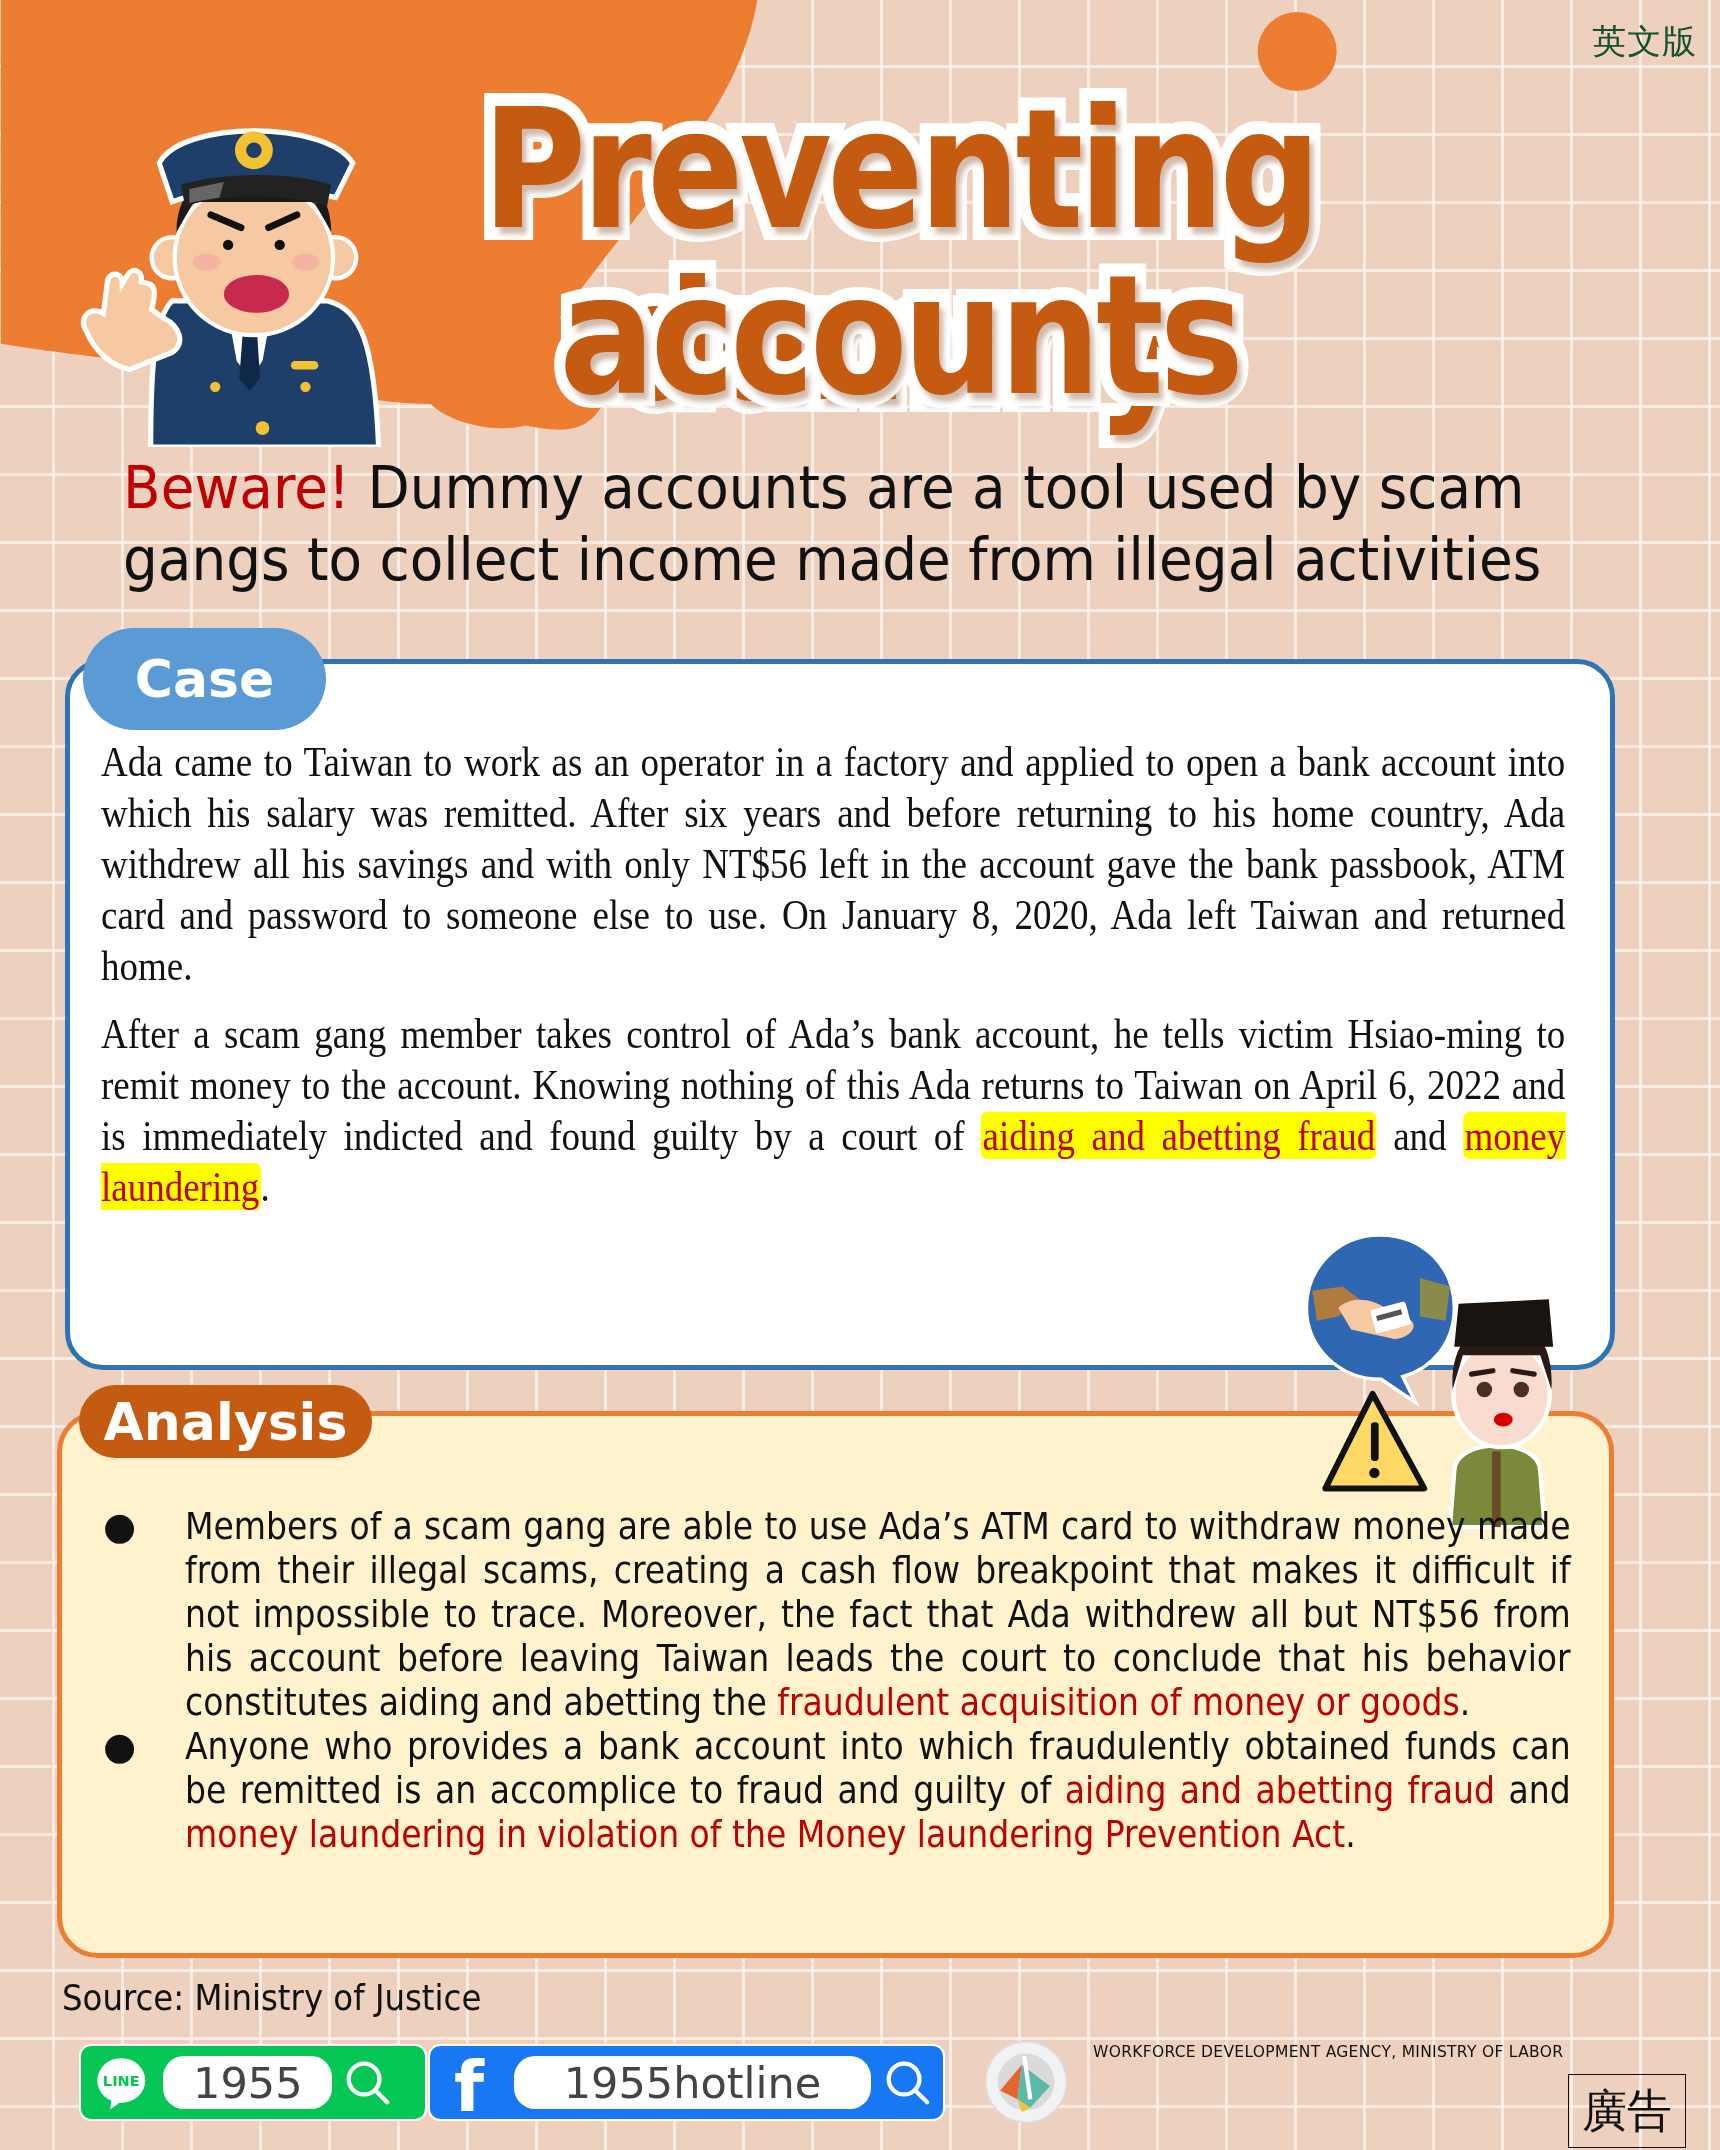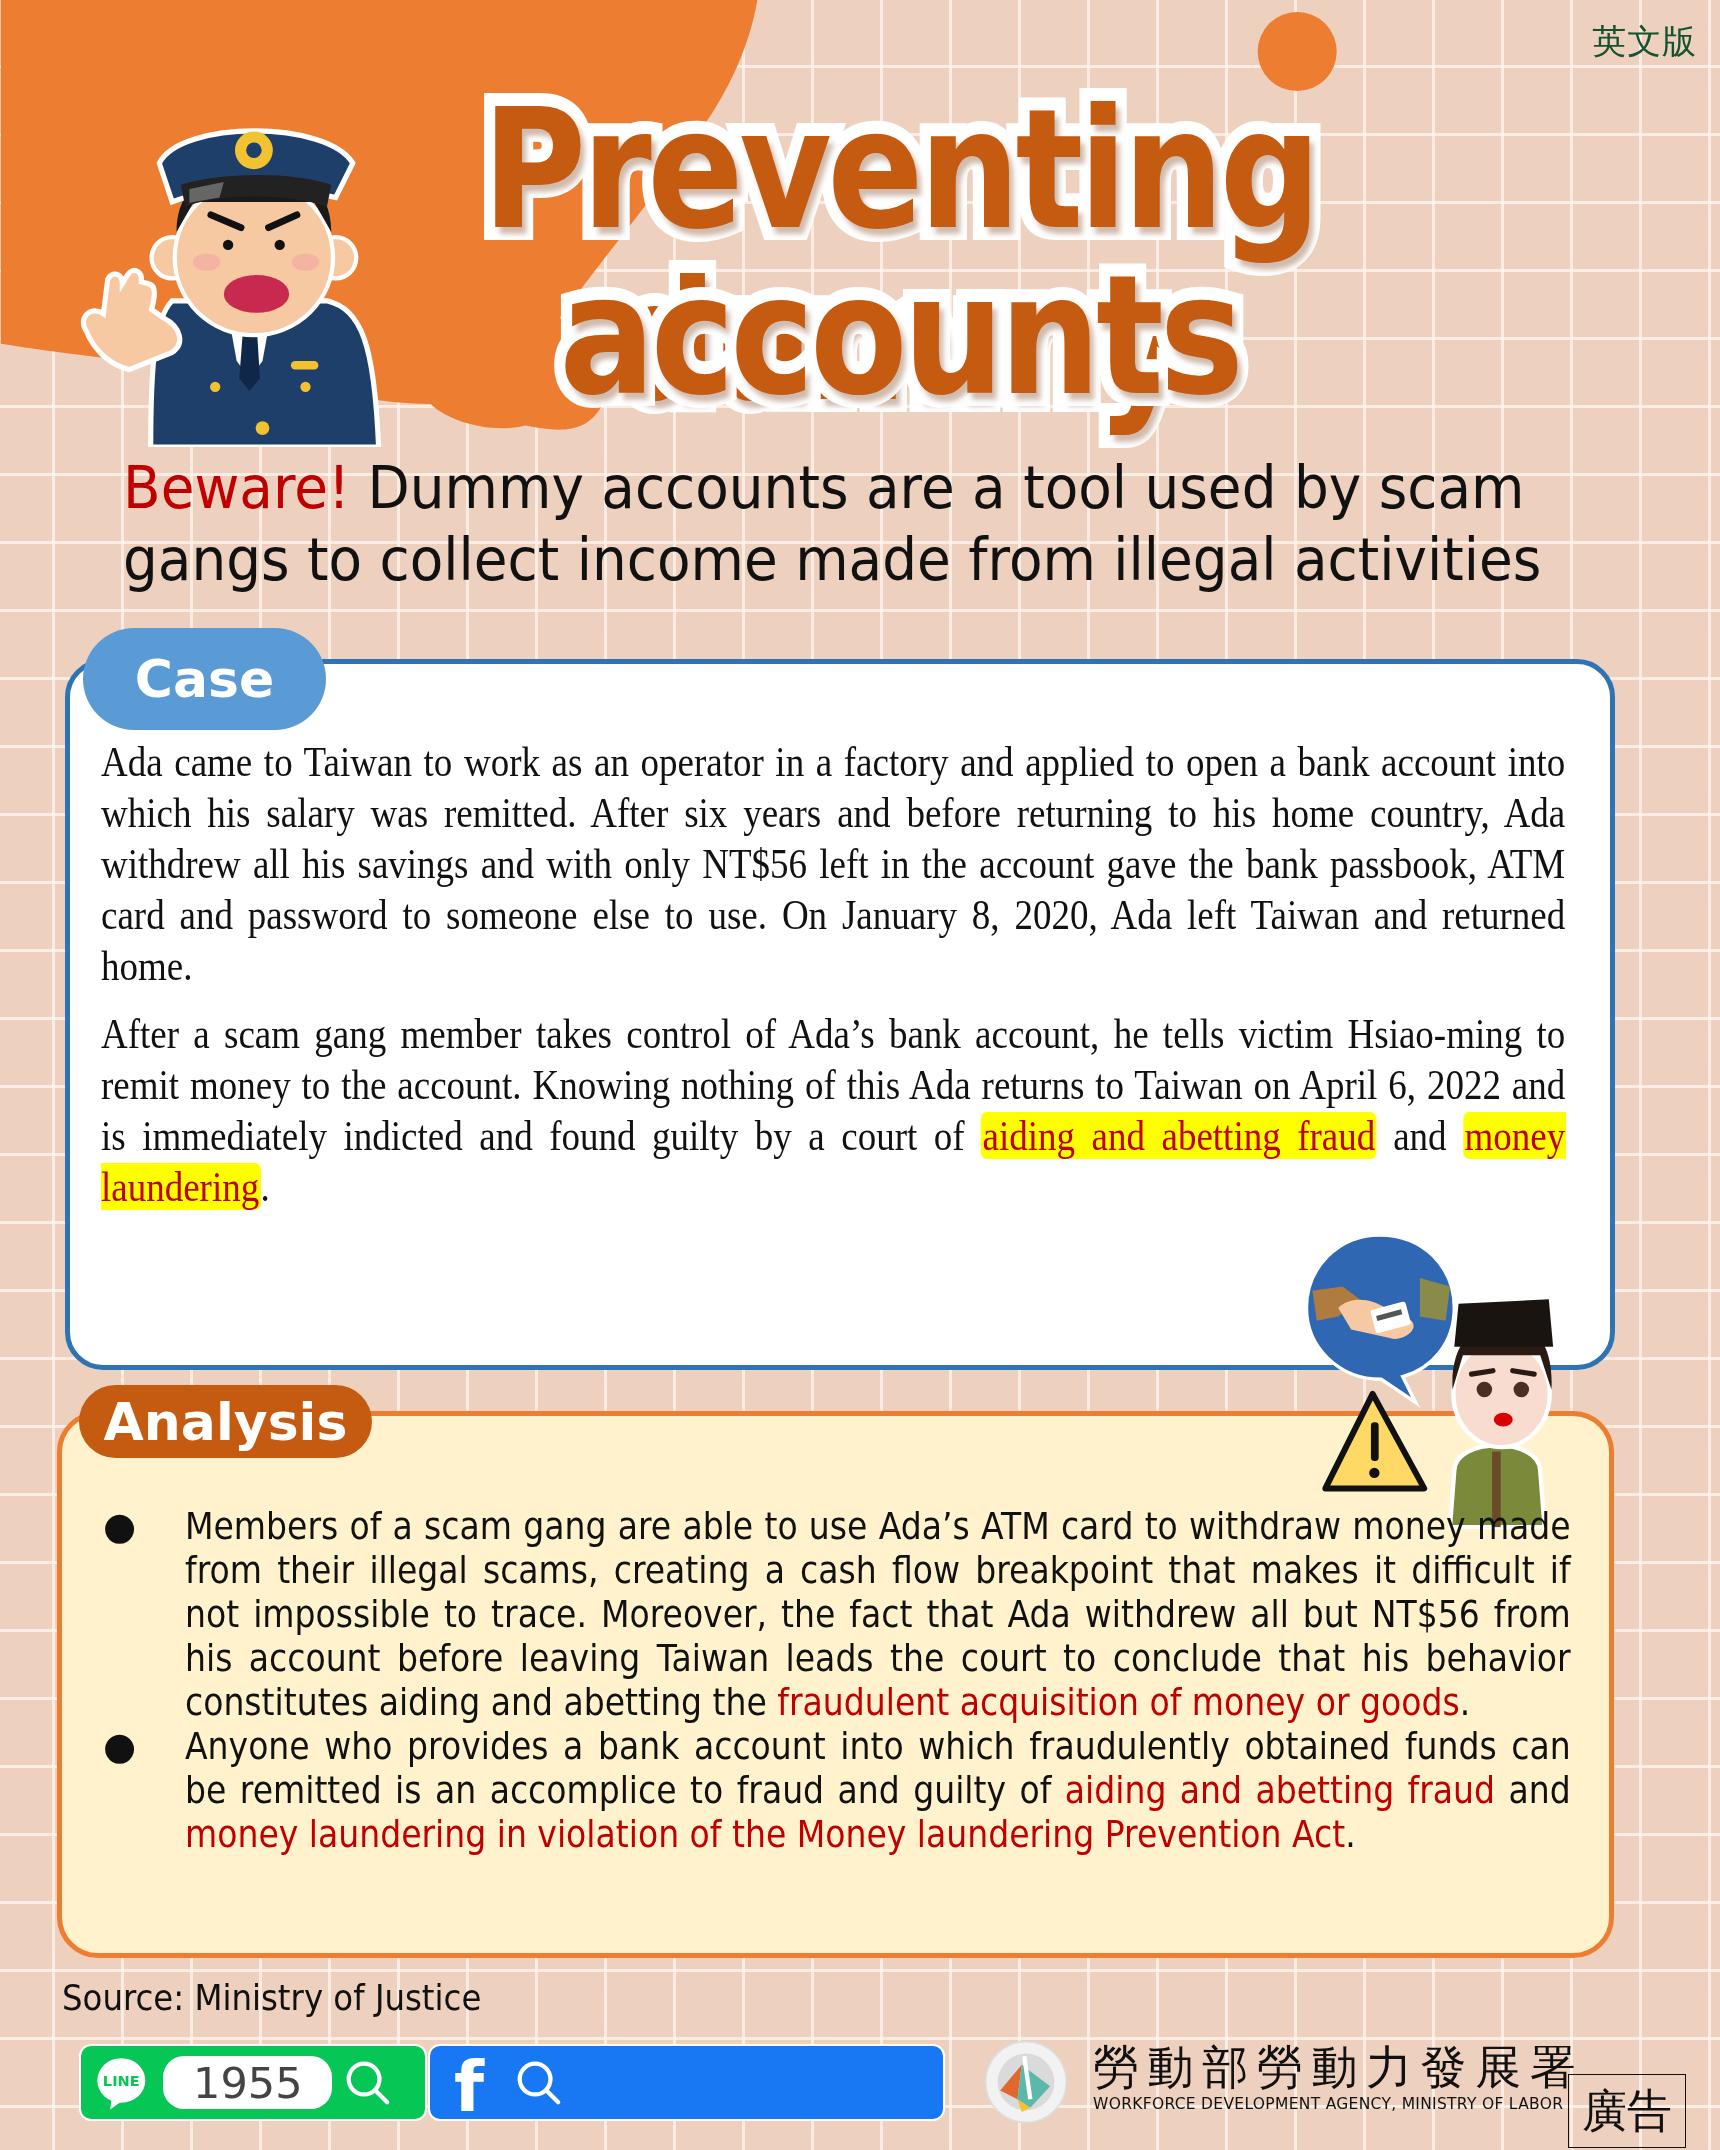--- a/index.html
+++ b/index.html
@@ -172,34 +172,34 @@
   </svg>
   <div class="field" style="margin-left:10.3px;width:169px;">1955</div>
   <svg width="53" height="53" viewBox="0 0 62 62" style="margin-left:8.6px">
     <circle cx="27" cy="27" r="18" fill="none" stroke="#fff" stroke-width="5"></circle>
     <path d="M40,40 L54,54" stroke="#fff" stroke-width="5" stroke-linecap="round"></path>
   </svg>
 </div>
 
 <div class="fbtn fb-btn">
   <div style="color:#fff;font-weight:bold;font-size:69px;font-family:'DejaVu Sans',sans-serif;margin-left:24px;width:48px;line-height:69px;margin-top:10.3px;">f</div>
+  <div class="field" style="margin-left:12px;width:357px;">1955hotline</div>
   <svg width="53" height="53" viewBox="0 0 62 62" style="margin-left:10.3px">
     <circle cx="27" cy="27" r="18" fill="none" stroke="#fff" stroke-width="5"></circle>
     <path d="M40,40 L54,54" stroke="#fff" stroke-width="5" stroke-linecap="round"></path>
   </svg>
 </div>
 
 <svg class="abs" style="left:983px;top:2039px" width="86" height="86" viewBox="0 0 100 100">
   <circle cx="50" cy="50" r="47" fill="#F2F2F2" stroke="#ddd" stroke-width="2"></circle>
   <circle cx="50" cy="50" r="33" fill="#DADADA"></circle>
   <path d="M20,60 L45,30 L40,70 Z" fill="#E2672E"></path>
   <path d="M45,30 L78,55 L55,80 L40,70 Z" fill="#5CB8A8"></path>
   <path d="M40,70 L55,80 L45,85 Z" fill="#F2C230"></path>
   <path d="M48,20 L55,70" stroke="#fff" stroke-width="5"></path>
 </svg>
 
 <div class="agency">
-  <div class="zh">勞動部勞動力發展署</div>
   <div class="en">WORKFORCE DEVELOPMENT AGENCY, MINISTRY OF LABOR</div>
 </div>
 
 <div class="ad">廣告</div>
 
 
 </body></html>

